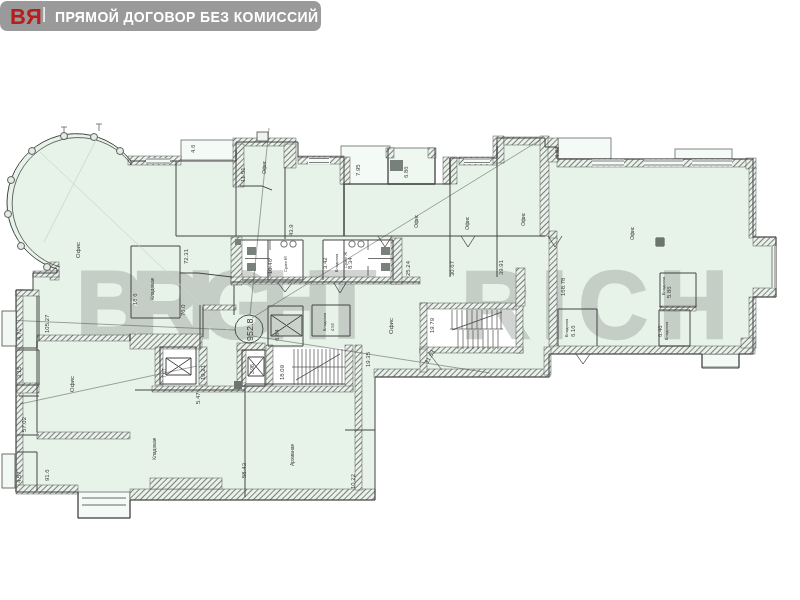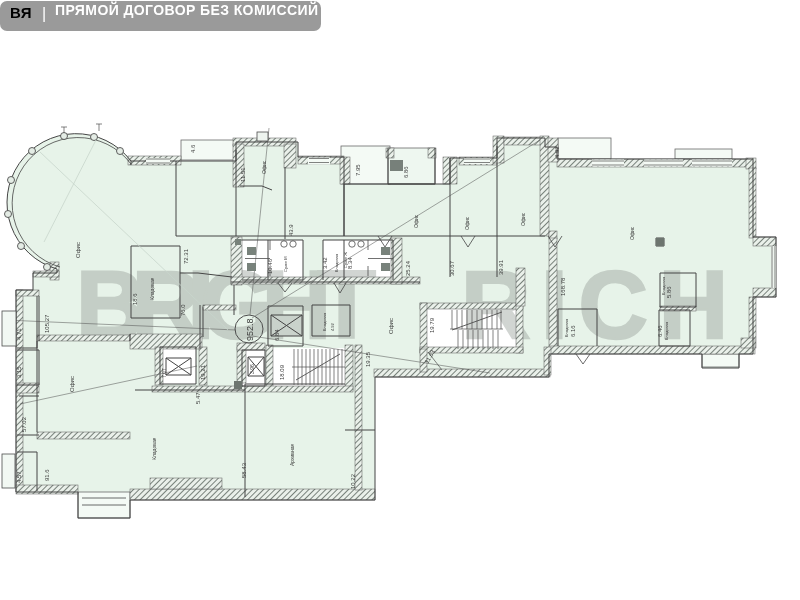--- a/index.html
+++ b/index.html
@@ -1,20 +1,20 @@
 <!DOCTYPE html>
 <html><head>
 <meta charset="utf-8">
 <style>
 html,body{margin:0;padding:0;background:#ffffff;width:800px;height:600px;overflow:hidden;}
 *{font-family:"Liberation Sans", sans-serif;}
 .badge{position:absolute;left:0;top:1px;width:321px;height:30px;background:#9a9a9a;border-radius:0 7px 7px 0;border-top-left-radius:7px;border-bottom-left-radius:7px;}
-.logo{position:absolute;left:10px;top:4px;color:#000000;font-weight:bold;font-size:15px;letter-spacing:0px;}
+.logo{position:absolute;left:10px;top:4px;color:#b91c1c;font-weight:bold;font-size:22px;letter-spacing:0px;}
 .sep{position:absolute;left:42px;top:5px;color:#fff;font-weight:300;font-size:16px;}
-.slogan{position:absolute;left:55px;top:2px;color:#fff;font-weight:bold;font-size:14px;letter-spacing:0.4px;}
+.slogan{position:absolute;left:55px;top:9px;color:#fff;font-weight:bold;font-size:14px;letter-spacing:0.4px;}
 svg{position:absolute;left:0;top:0;}
 </style>
 </head>
 <body>
 <svg width="800" height="600" viewBox="0 0 800 600">
 <defs>
 <pattern id="h" width="4" height="4" patternUnits="userSpaceOnUse" patternTransform="rotate(45)">
 <rect width="4" height="4" fill="#eaf0ea"></rect>
 <line x1="0" y1="0" x2="0" y2="4" stroke="#4b564f" stroke-width="1.45"></line>
 </pattern>

